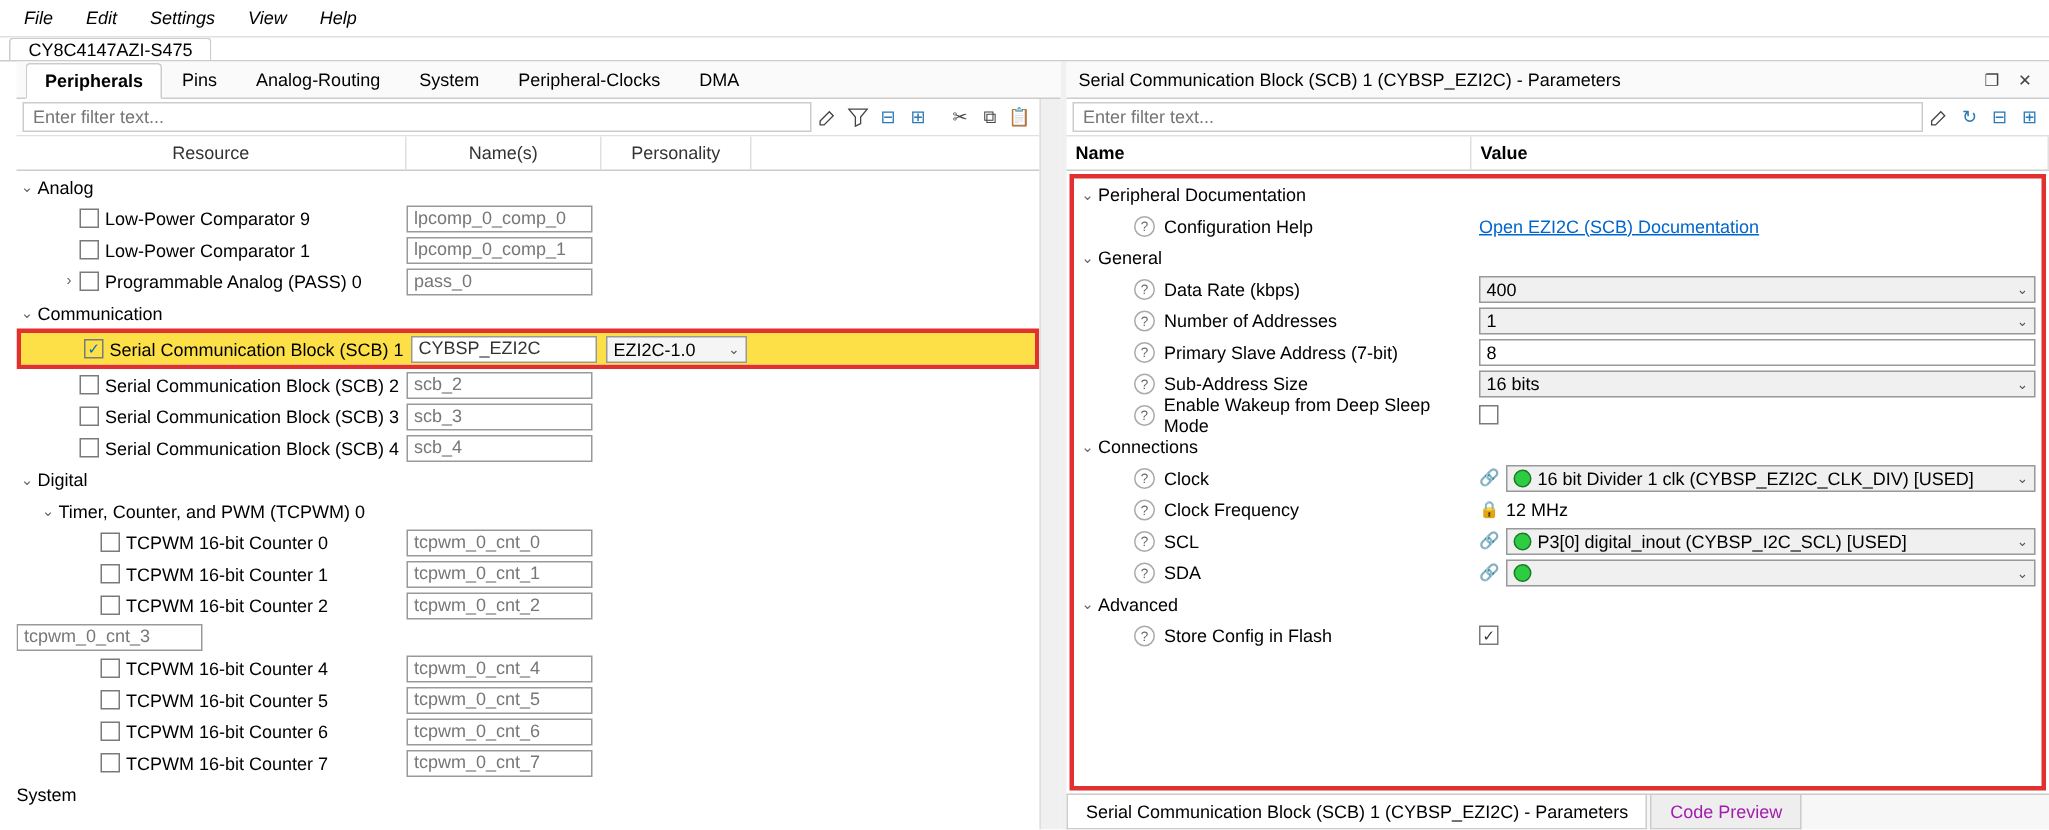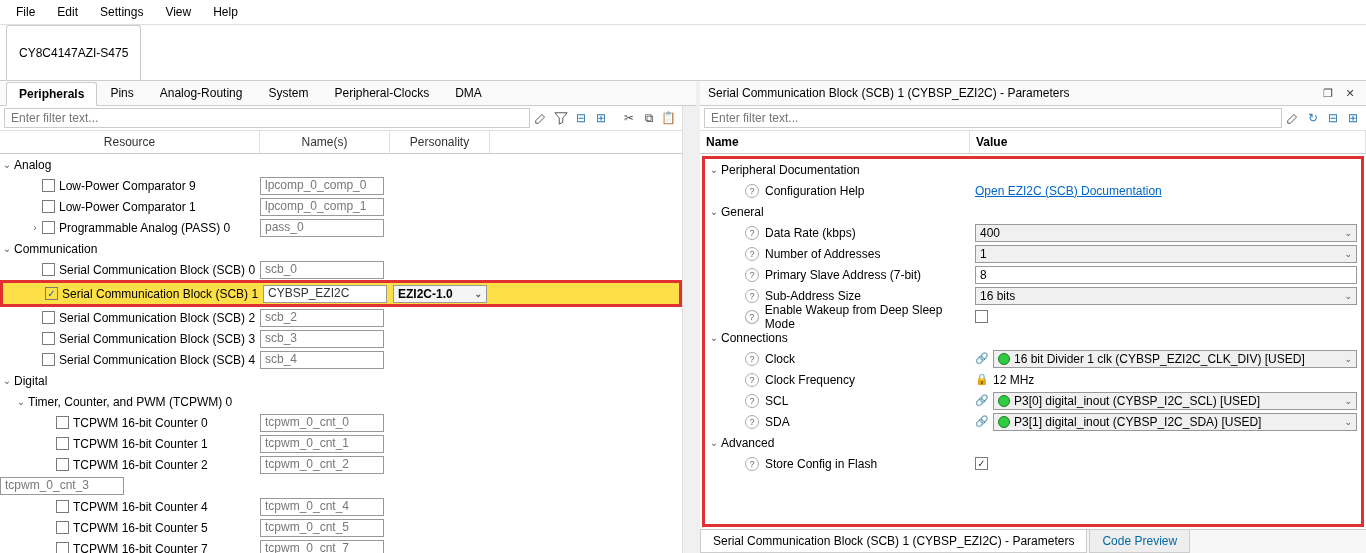--- a/index.html
+++ b/index.html
@@ -1,27 +1,27 @@
 <!DOCTYPE html>
 <html><head>
   <meta charset="utf-8">
   <style>
     * { margin: 0; padding: 0; box-sizing: border-box; font-family: "Segoe UI", Tahoma, sans-serif; font-size: 12px; }
     body { background: #fff; color: #000; display: flex; flex-direction: column; height: 553px; width: 1366px; overflow: hidden; }
     
     
-    .menubar { display: flex; gap: 2px; padding: 2px 6px; border-bottom: 1px solid #e0e0e0; }
+    .menubar { display: flex; gap: 2px; padding: 2px 6px; border-bottom: 1px solid #e0e0e0; font-style: italic; }
     .menubar-item { padding: 3px 10px; cursor: pointer; }
     
     
     .doc-tabs { display: flex; padding: 0 6px; border-bottom: 1px solid #ccc; }
-    .doc-tab { padding: 20px 12px; border: 1px solid #ccc; border-bottom: none; border-radius: 3px 3px 0 0; background:#fff; }
-    
-    
-    .main-split { display: flex; flex: 1; min-height: 0; }
+    .doc-tab { padding: 0 12px; border: 1px solid #ccc; border-bottom: none; border-radius: 3px 3px 0 0; background:#fff; }
+    
+    
+    .main-split { display: flex; flex: 1; min-height: 0; margin-left: 11px; }
     .left-pane { width: 700px; display: flex; flex-direction: column; border-right: 4px solid #f0f0f0; }
     .right-pane { flex: 1; display: flex; flex-direction: column; }
     
     
     .sub-tabs { display: flex; border-bottom: 1px solid #ccc; padding-left: 6px; background: #fafafa; }
     .sub-tab { padding: 4px 12px; cursor: pointer; border: 1px solid transparent; }
     .sub-tab.active { background:#fff; border: 1px solid #ccc; border-bottom-color: #fff; position: relative; top: 1px; border-radius: 3px 3px 0 0;}
     .sub-tab.active-bold { font-weight: 600; }
     
     
@@ -36,21 +36,21 @@
     .col-resource { flex: 0 0 260px; }
     .col-names { flex: 0 0 130px; }
     .col-personality { flex: 0 0 100px; }
     
     
     .tree-body { flex:1; overflow-y:auto; overflow-x:auto; }
     .tree-row { display:flex; align-items:center; height: 21px; white-space:nowrap; }
     .tree-row.selected { background:#fde047; }
     .tree-cell-resource { flex:0 0 260px; display:flex; align-items:center; }
     .tree-cell-names { flex:0 0 130px; display:flex; align-items:center; }
-    .tree-cell-personality { flex:0 0 100px; display:flex; align-items:flex-start;font-weight:bold; }
+    .tree-cell-personality { flex:0 0 100px; display:flex; align-items:flex-start; }
     .indent { display:inline-block; }
     .twisty { width:14px; text-align:center; color:#666; cursor:pointer; font-size:10px; }
     .twisty.hidden { visibility:hidden; }
     .chk { width:13px; height:13px; border:1px solid #7a7a7a; margin-right:4px; display:inline-flex; align-items:center; justify-content:center; font-size:10px; color:#0067c0;}
     .chk.checked::after { content:"✓"; }
     .names-input { width:124px; border:1px solid #999; padding:0 4px; height:18px; background:#fff; color:#333; }
     .names-input.ghost { color:#777; background:#fff; }
     .personality-select { width:94px; border:1px solid #999; height:18px; display:flex; align-items:center; justify-content:space-between; padding:0 4px; background:#f5f5f5;}
     .red-box { border:3px solid #e03030; padding:0; }
     
@@ -76,21 +76,21 @@
     .link-txt { color:#0066cc; text-decoration:underline; cursor:pointer;}
     .led-green { width:12px; height:12px; border-radius:50%; background:#2ecc40; border:1px solid #1a7a28; margin-right:4px;}
     .lock-icon, .link-icon2 { width:14px; height:14px; display:inline-flex; align-items:center; justify-content:center; color:#666; margin-right:4px; font-size:11px;}
     .pval-checkbox { width:13px; height:13px; border:1px solid #7a7a7a; display:inline-flex; align-items:center; justify-content:center; font-size:10px; color:#333;}
     .pval-checkbox.checked::after { content:"✓"; }
     .dd-arrow { font-size:9px; color:#555; margin-left:4px; }
     
     
     .bottom-tabs { display:flex; border-top:1px solid #ccc; background:#f7f7f7; }
     .bottom-tab { padding:4px 12px; border:1px solid #ccc; border-top:none; background:#fff; margin-right:2px;}
-    .bottom-tab.inactive { background:#eee; color:#0369a1; }
+    .bottom-tab.inactive { background:#eee; color:#a21caf; }
     
     
     .scroll-stub { width:14px; background:#f0f0f0; border-left:1px solid #ddd;}
     
     .right-content { display:flex; flex:1; min-height:0; flex-direction:column; }
     .left-content { display:flex; flex:1; min-height:0; }
     .tree-wrap { flex:1; display:flex; flex-direction:column; min-width:0;}
   </style>
 </head>
 <body>
@@ -193,32 +193,20 @@
             </div>
             <div class="tree-row">
               <div class="tree-cell-resource">
                 <span class="indent" style="width: 0px;"></span>
                 <span class="twisty">⌄</span>
                 <span>Communication</span>
               </div>
               <div class="tree-cell-names"></div>
               <div class="tree-cell-personality"></div>
             </div>
-            <div class="tree-row">
-              <div class="tree-cell-resource">
-                <span class="indent" style="width: 28px;"></span>
-                <span class="twisty hidden"></span>
-                <span class="chk"></span>
-                <span>Serial Communication Block (SCB) 0</span>
-              </div>
-              <div class="tree-cell-names">
-                <div class="names-input ghost">scb_0</div>
-              </div>
-              <div class="tree-cell-personality"></div>
-            </div>
             <div class="red-box">
               <div class="tree-row selected">
                 <div class="tree-cell-resource">
                   <span class="indent" style="width: 28px;"></span>
                   <span class="twisty hidden"></span>
                   <span class="chk checked"></span>
                   <span>Serial Communication Block (SCB) 1</span>
                 </div>
                 <div class="tree-cell-names">
                   <div class="names-input">CYBSP_EZI2C</div>
@@ -349,20 +337,32 @@
               <div class="tree-cell-names">
                 <div class="names-input ghost">tcpwm_0_cnt_5</div>
               </div>
               <div class="tree-cell-personality"></div>
             </div>
             <div class="tree-row">
               <div class="tree-cell-resource">
                 <span class="indent" style="width: 42px;"></span>
                 <span class="twisty hidden"></span>
                 <span class="chk"></span>
+                <span>TCPWM 16-bit Counter 6</span>
+              </div>
+              <div class="tree-cell-names">
+                <div class="names-input ghost">tcpwm_0_cnt_6</div>
+              </div>
+              <div class="tree-cell-personality"></div>
+            </div>
+            <div class="tree-row">
+              <div class="tree-cell-resource">
+                <span class="indent" style="width: 42px;"></span>
+                <span class="twisty hidden"></span>
+                <span class="chk"></span>
                 <span>TCPWM 16-bit Counter 7</span>
               </div>
               <div class="tree-cell-names">
                 <div class="names-input ghost">tcpwm_0_cnt_7</div>
               </div>
               <div class="tree-cell-personality"></div>
             </div>
             <div class="tree-row">
               <div class="tree-cell-resource">
                 <span class="indent" style="width: 0px;"></span>
@@ -538,21 +538,20 @@
           <div class="param-row">
             <div class="pcell-name">
               <span class="indent" style="width: 40px;"></span>
               <span class="help-icon">?</span>
               <span>SDA</span>
             </div>
             <div class="pcell-value">
               <span class="link-icon2">🔗</span>
               <div class="pval-input dropdown">
                 <span class="led-green"></span>
-                <span style="flex: 1 1 0%;">P3[1] digital_inout (CYBSP_I2C_SDA) [USED]</span>
                 <span class="dd-arrow">⌄</span>
               </div>
             </div>
           </div>
           <div class="param-row group">
             <div class="pcell-name">
               <span class="twisty" style="margin-left: 2px;">⌄</span>
               <span>Advanced</span>
             </div>
             <div class="pcell-value"></div>

